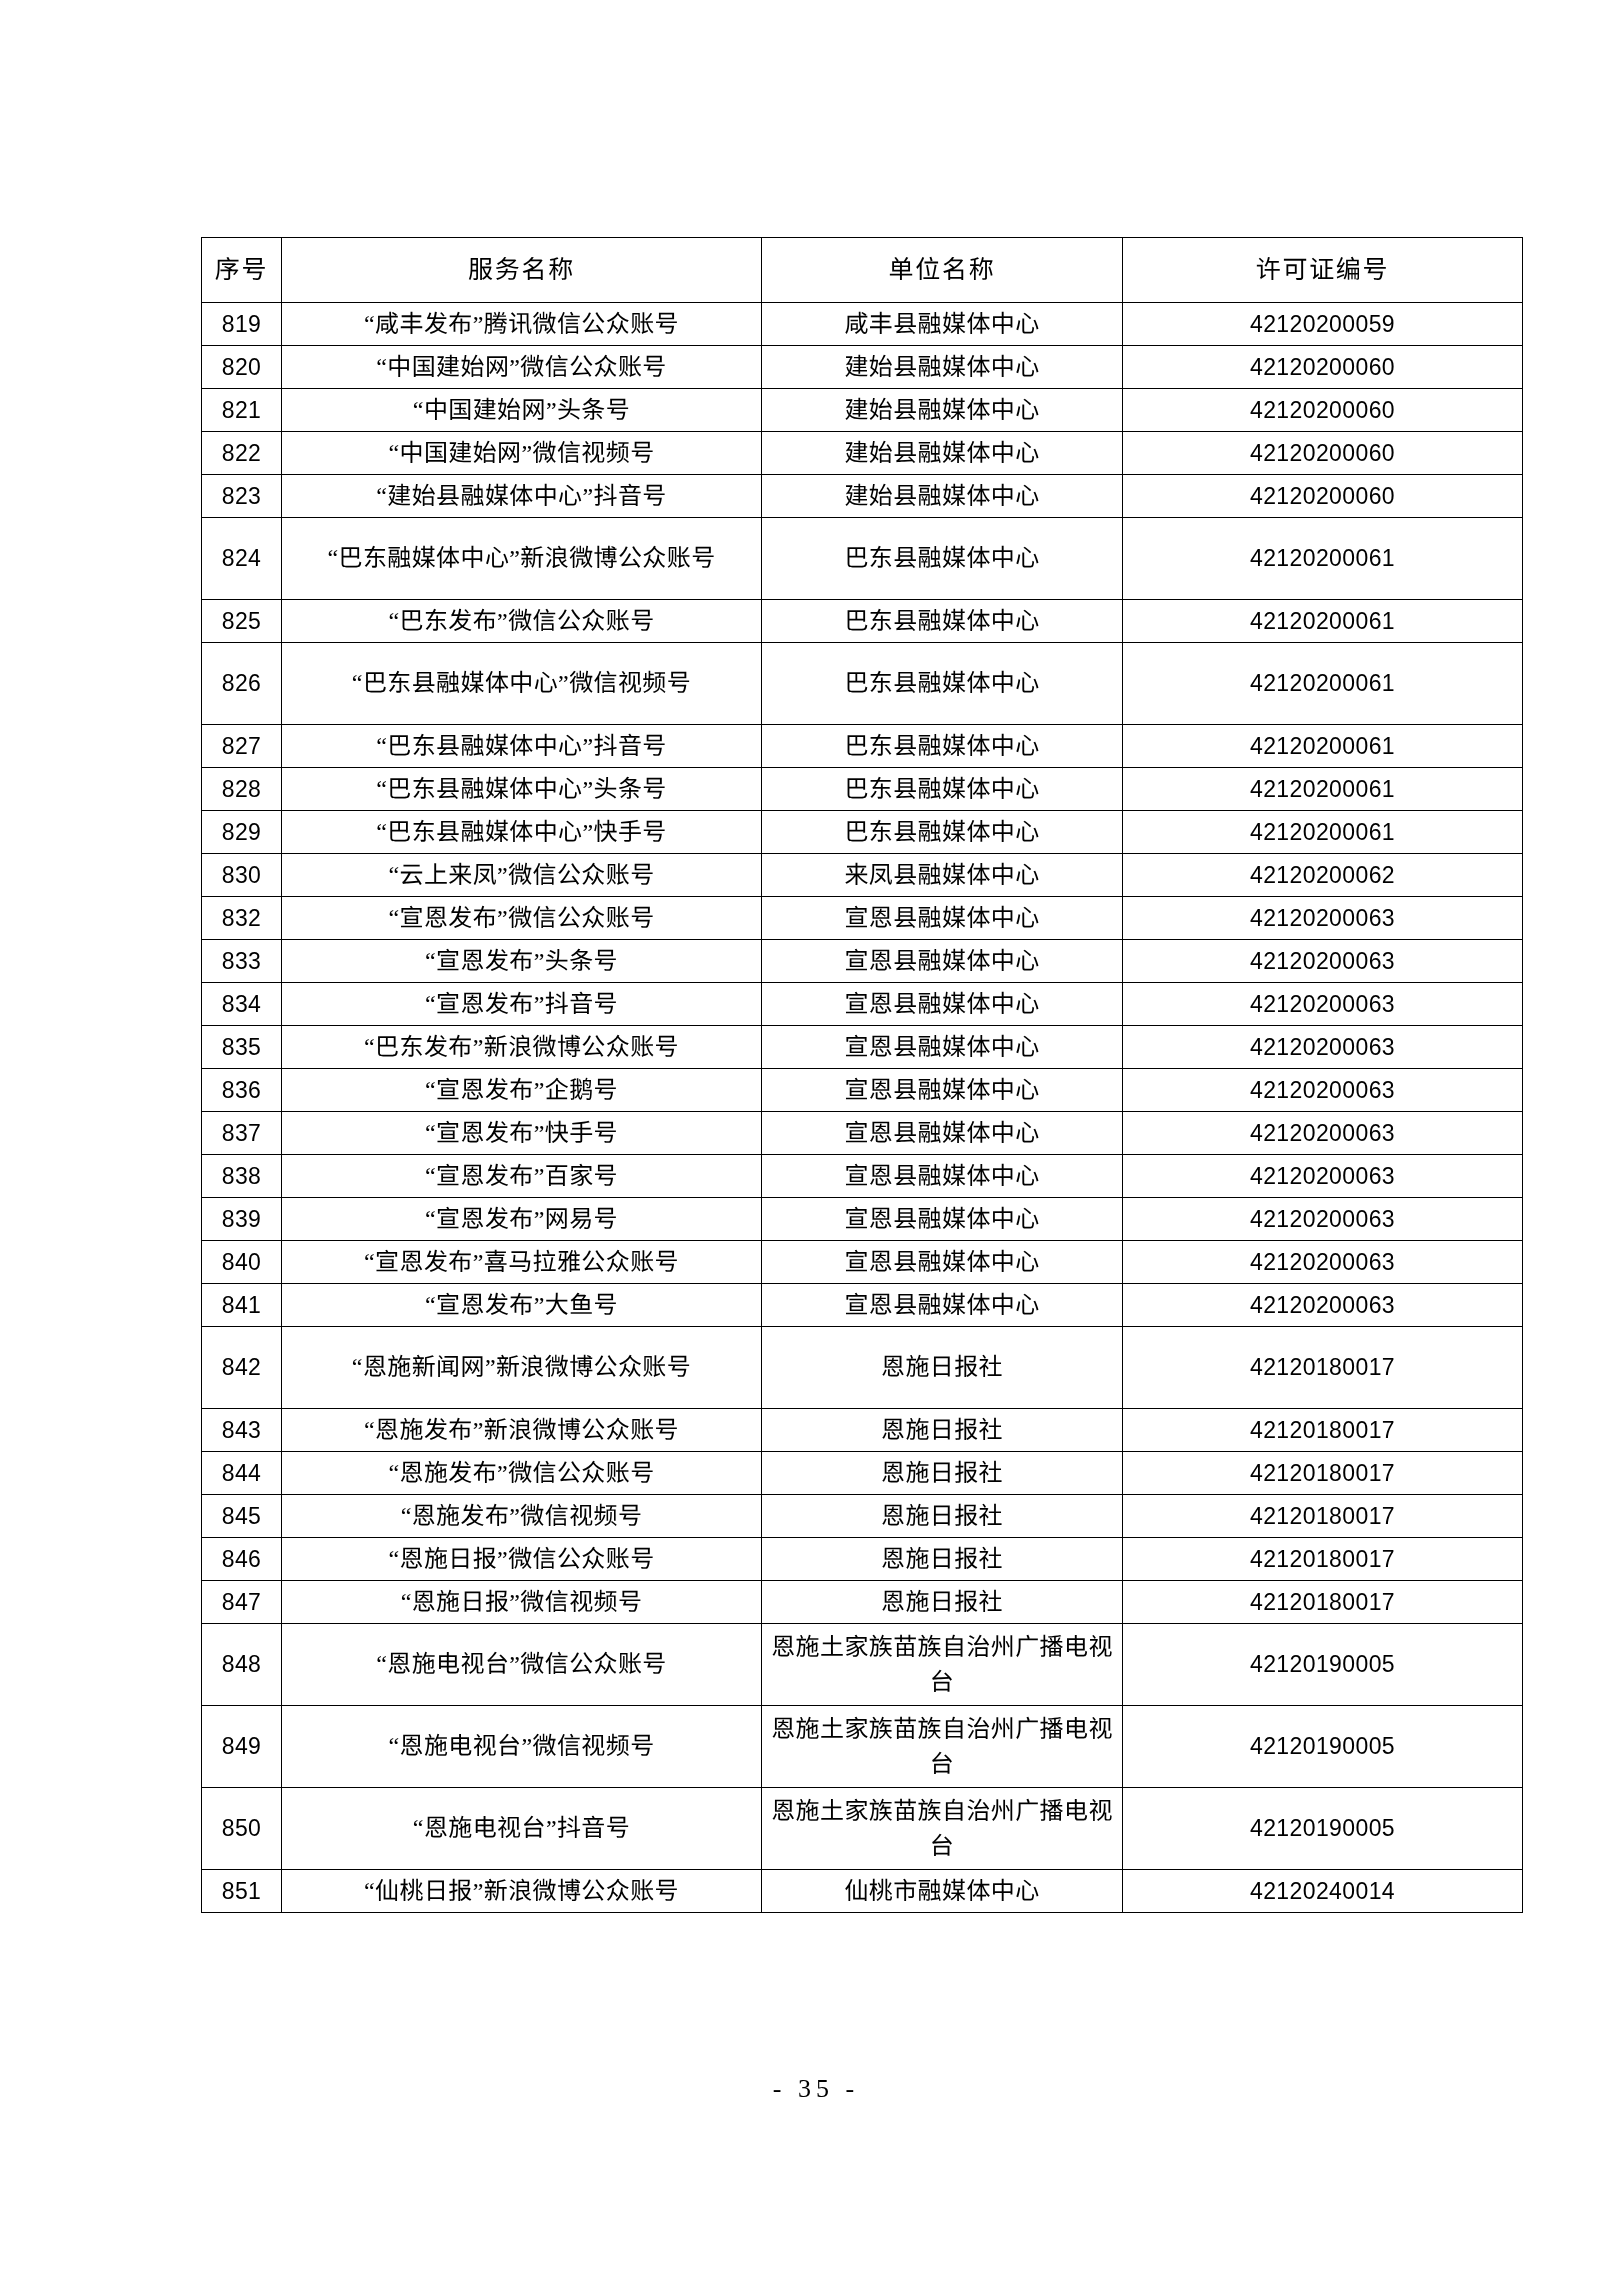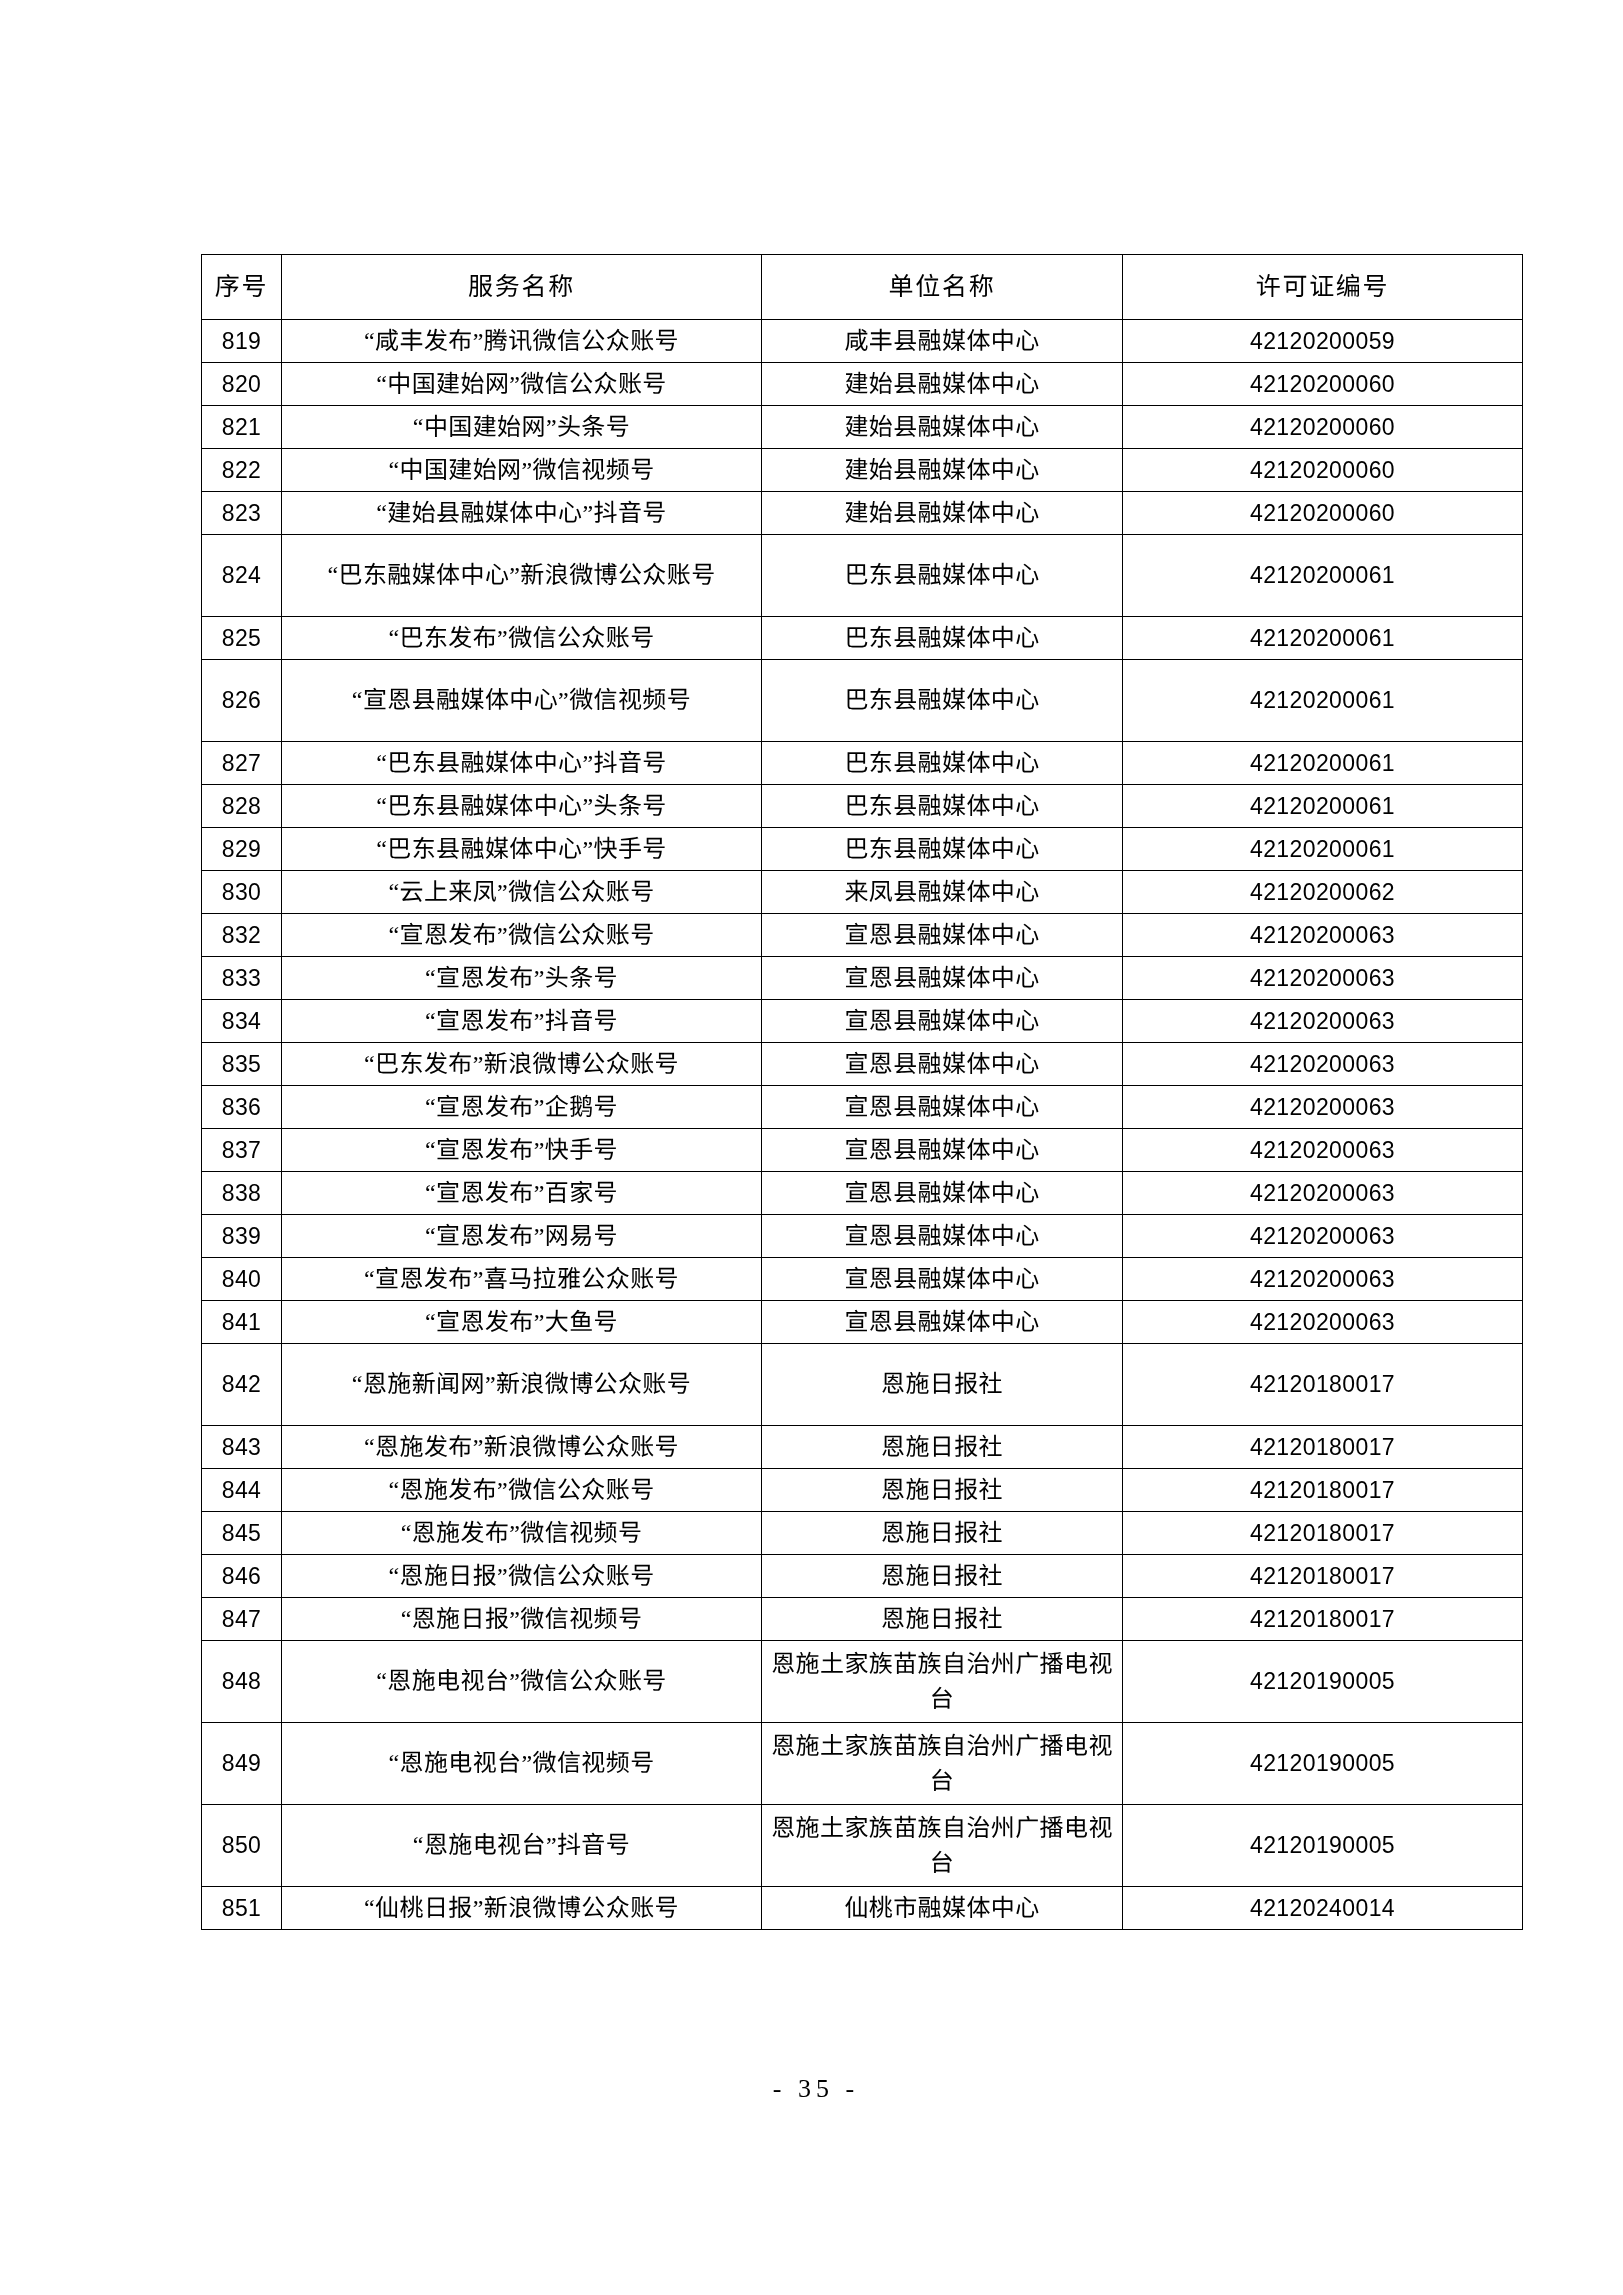--- a/index.html
+++ b/index.html
@@ -19,21 +19,20 @@
     position: relative;
     background: #ffffff;
     box-sizing: border-box;
     overflow: hidden;
   }
   .page-body {
     position: absolute;
     left: 201px;
     top: 237px;
     width: 1321px;
-    margin-top: 17px;
   }
   table.listing {
     border-collapse: collapse;
     table-layout: fixed;
     width: 1321px;
     border: 1.7px solid #000000;
   }
   table.listing col.c-seq    { width: 80px;  }
   table.listing col.c-svc    { width: 480px; }
   table.listing col.c-unit   { width: 361px; }
@@ -143,21 +142,21 @@
             <td class="lic">42120200061</td>
           </tr>
           <tr>
             <td class="seq">825</td>
             <td class="svc">“巴东发布”微信公众账号</td>
             <td class="unit">巴东县融媒体中心</td>
             <td class="lic">42120200061</td>
           </tr>
           <tr class="tall">
             <td class="seq">826</td>
-            <td class="svc">“宣恩县融媒体中心”微信视频号</td>
+            <td class="svc">“巴东县融媒体中心”微信视频号</td>
             <td class="unit">巴东县融媒体中心</td>
             <td class="lic">42120200061</td>
           </tr>
           <tr>
             <td class="seq">827</td>
             <td class="svc">“巴东县融媒体中心”抖音号</td>
             <td class="unit">巴东县融媒体中心</td>
             <td class="lic">42120200061</td>
           </tr>
           <tr>

